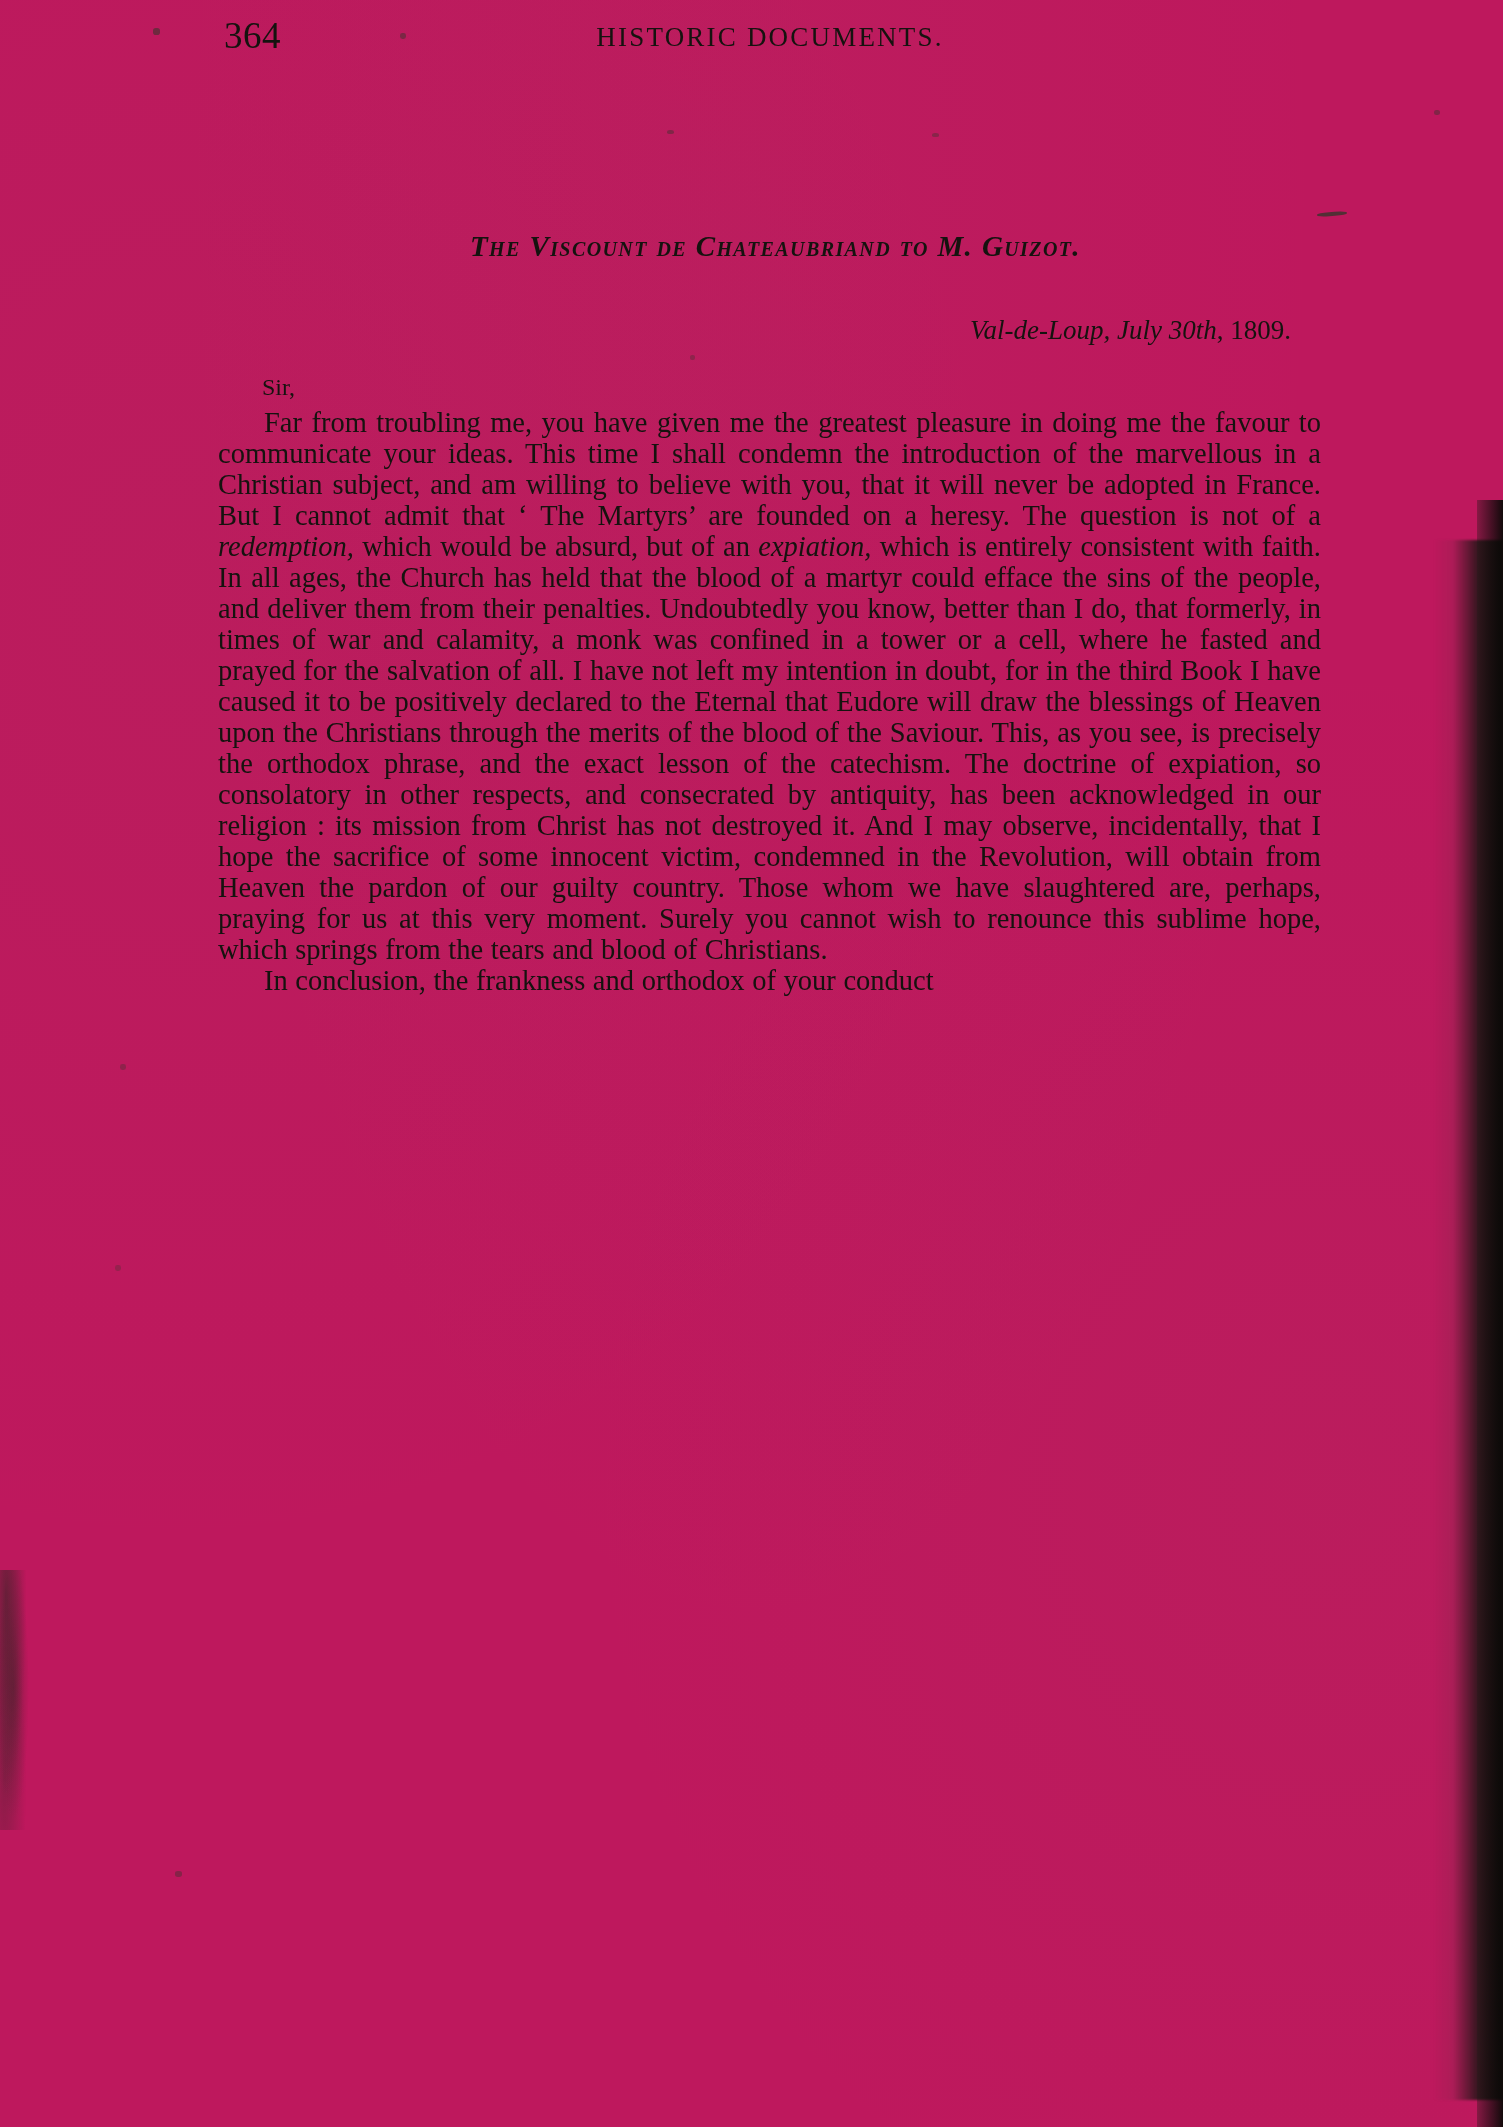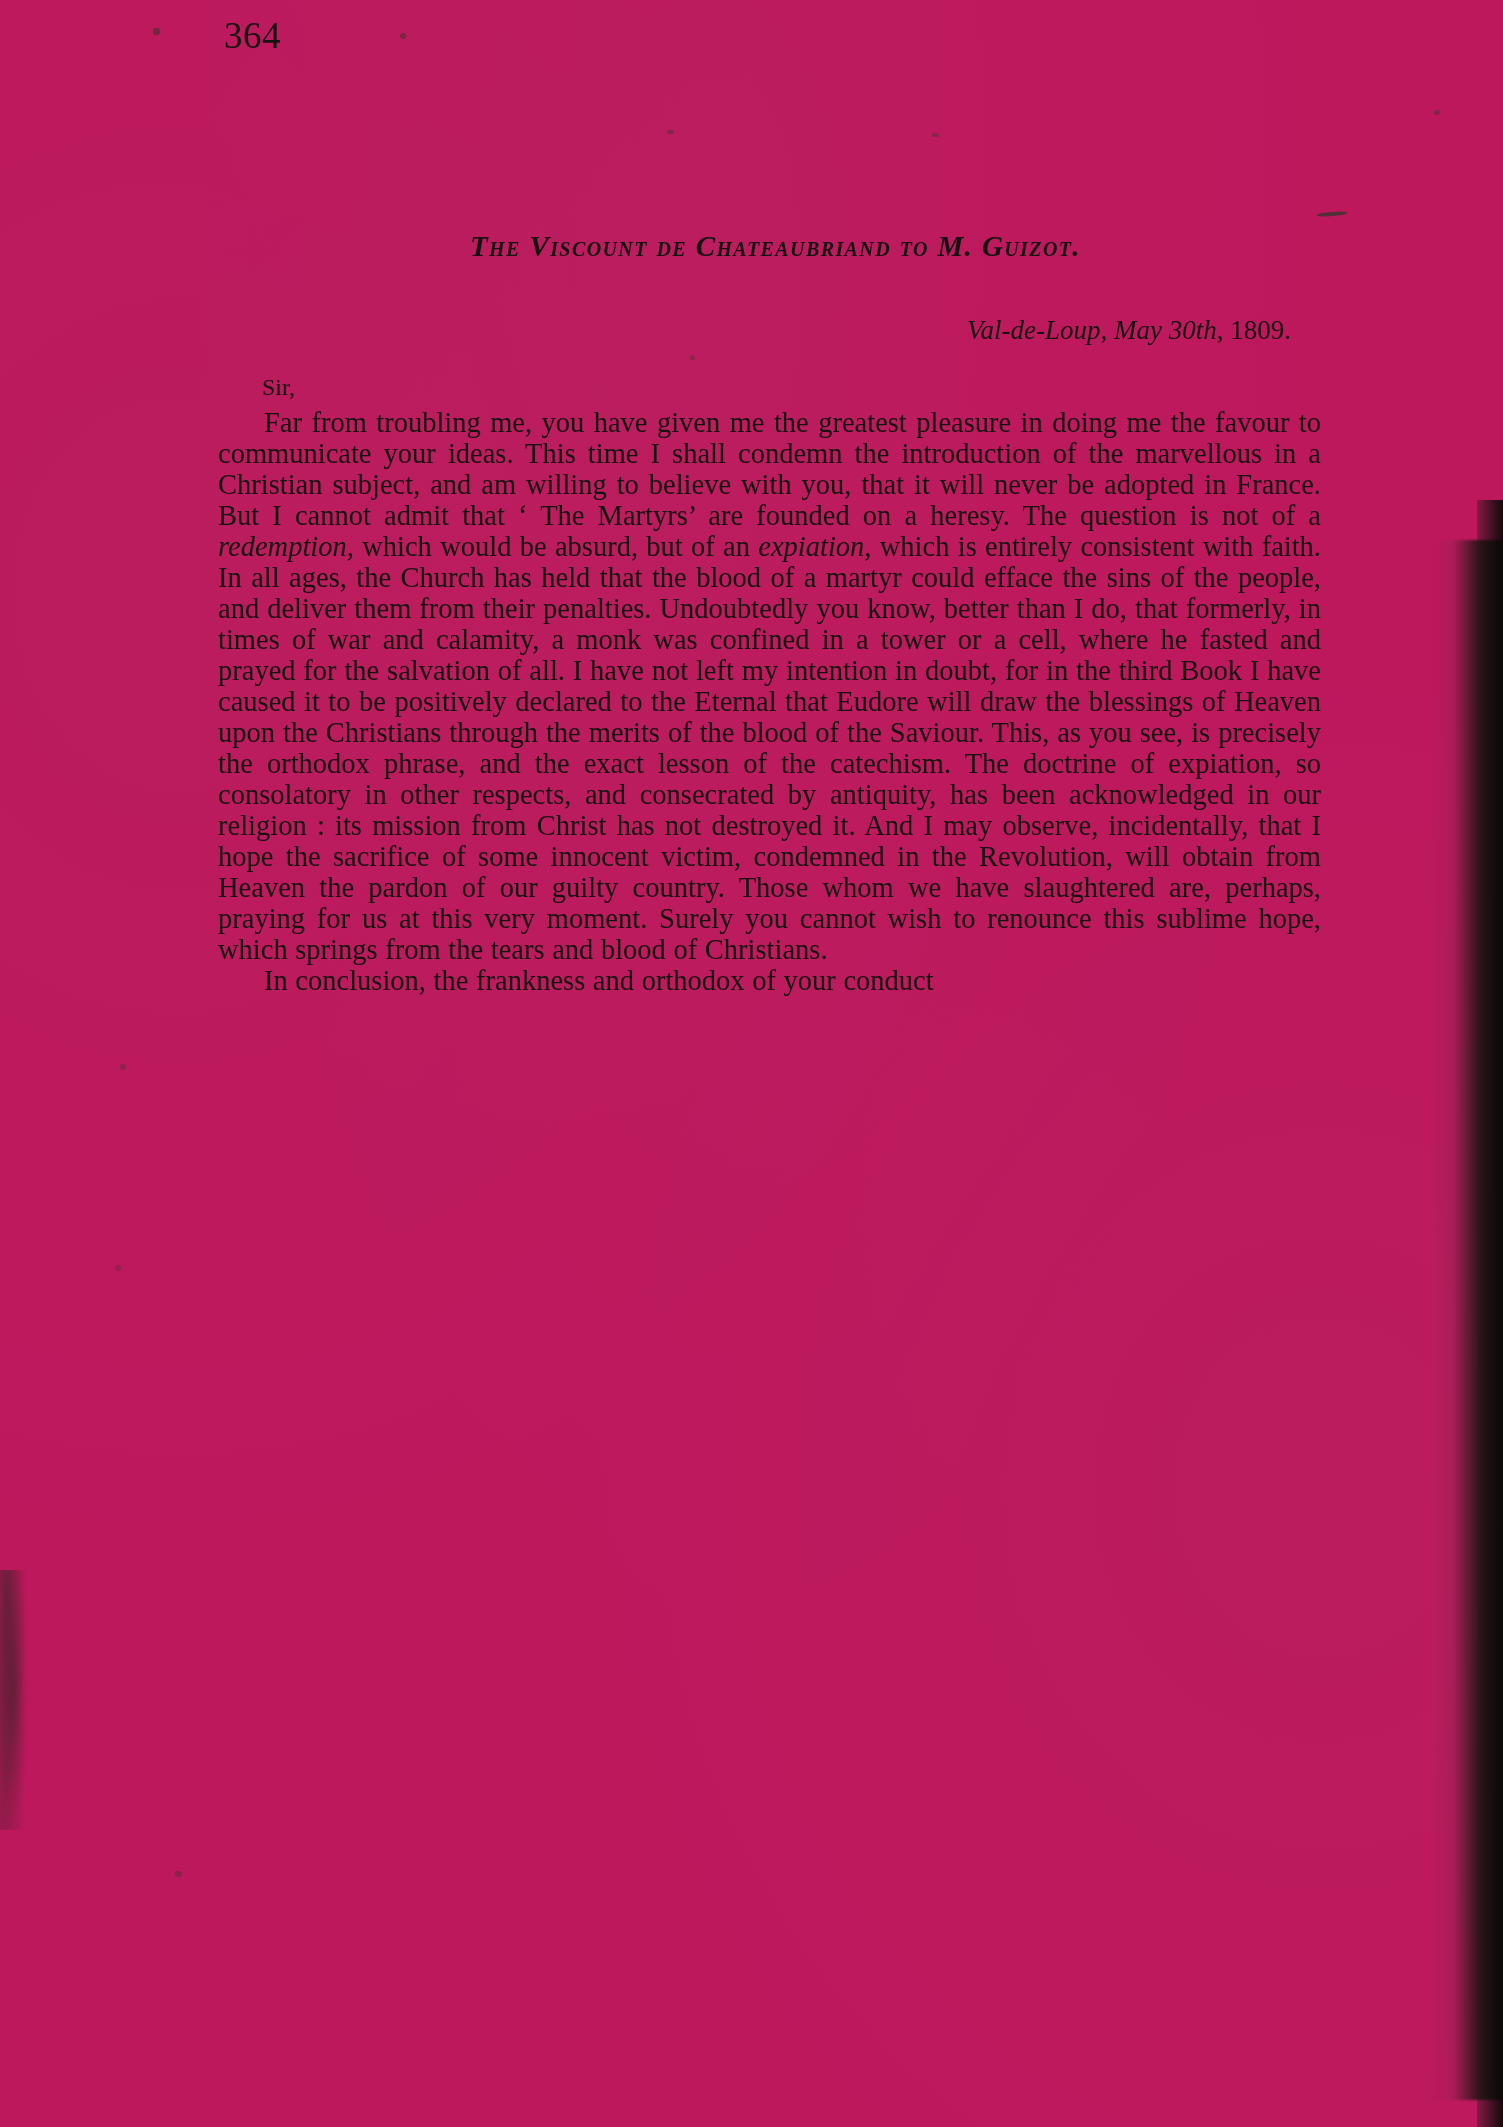--- a/index.html
+++ b/index.html
@@ -155,27 +155,28 @@
 </style>
 </head>
 <body>
 
 <div class="page">
 
   <div class="paper-noise"></div>
 
   <div class="running-head">
     <div class="folio">364</div>
+    <div class="head-title">HISTORIC DOCUMENTS.</div>
   </div>
 
   <div class="content">
 
     <h1 class="letter-title">The Viscount de Chateaubriand to M. Guizot.</h1>
 
-    <div class="dateline"><span>Val-de-Loup, May </span><span>30th</span><span class="upright">, 1809.</span></div>
+    <div class="dateline"><span>Val-de-Loup, July </span><span>30th</span><span class="upright">, 1809.</span></div>
 
     <div class="salutation">Sir,</div>
 
     <p class="body"><span>Far from troubling me, you have given me the greatest pleasure in doing me the favour to communicate your ideas. This time I shall condemn the introduction of the marvellous in a Christian subject, and am willing to believe with you, that it will never be adopted in France.  But I cannot admit that ‘ The Martyrs’ are founded on a heresy.  The question is not of a </span><span class="it">redemption,</span><span> which would be absurd, but of an </span><span class="it">expiation,</span><span> which is entirely consistent with faith.  In all ages, the Church has held that the blood of a martyr could efface the sins of the people, and deliver them from their penalties. Undoubtedly you know, better than I do, that formerly, in times of war and calamity, a monk was confined in a tower or a cell, where he fasted and prayed for the salvation of all. I have not left my intention in doubt, for in the third Book I have caused it to be positively declared to the Eternal that Eudore will draw the blessings of Heaven upon the Christians through the merits of the blood of the Saviour.  This, as you see, is precisely the orthodox phrase, and the exact lesson of the catechism.  The doctrine of expiation, so consolatory in other respects, and consecrated by antiquity, has been acknowledged in our religion : its mission from Christ has not destroyed it.  And I may observe, incidentally, that I hope the sacrifice of some innocent victim, condemned in the Revolution, will obtain from Heaven the pardon of our guilty country.  Those whom we have slaughtered are, perhaps, praying for us at this very moment.  Surely you cannot wish to renounce this sublime hope, which springs from the tears and blood of Christians.</span></p>
 
     <p class="body">In conclusion, the frankness and orthodox of your conduct</p>
 
   </div>
 
   <div class="gutter-shadow"></div>

